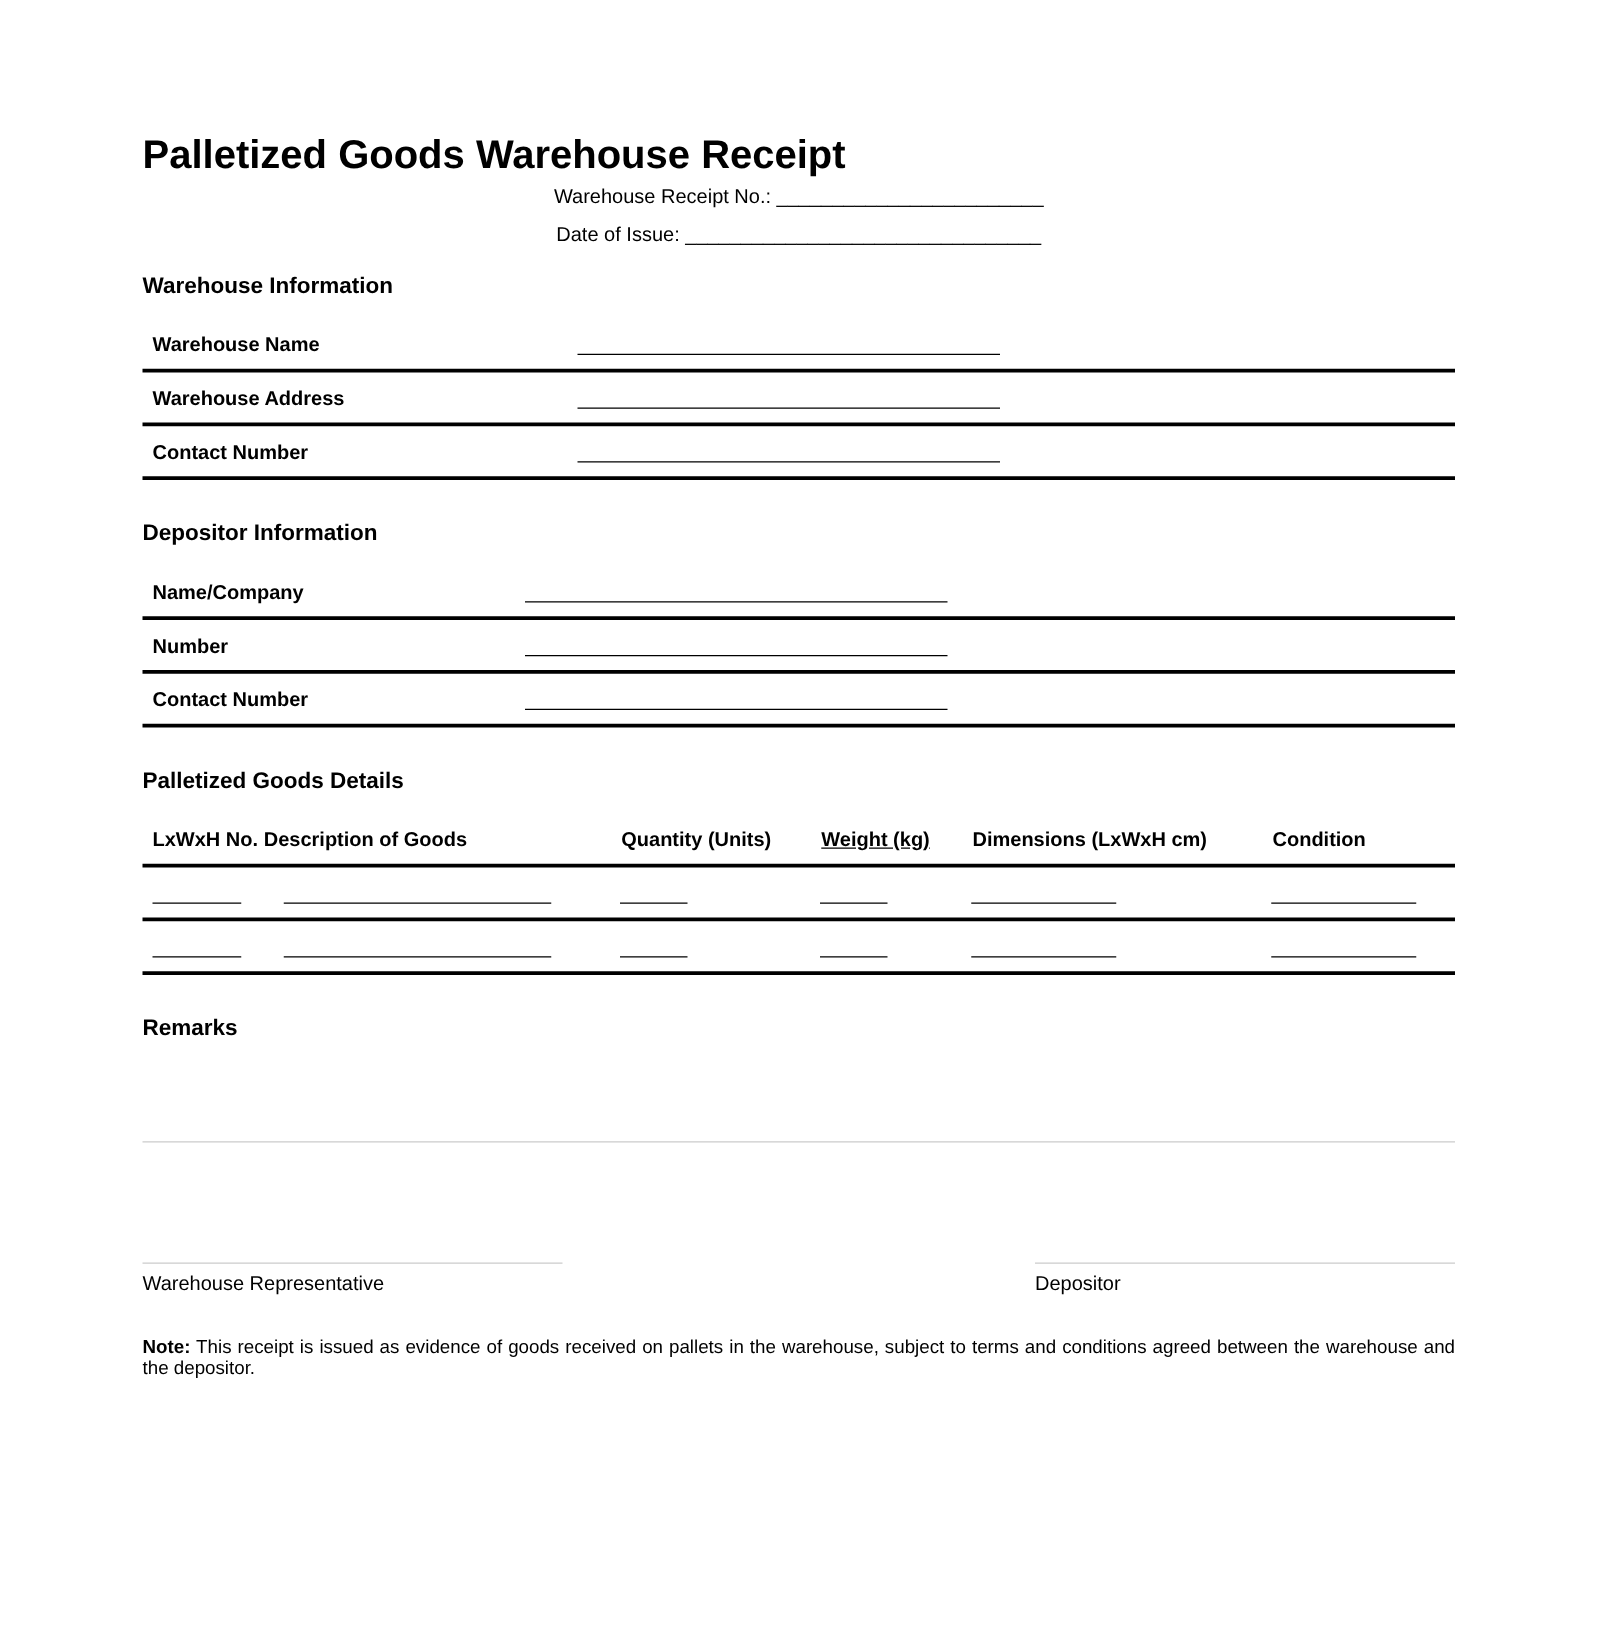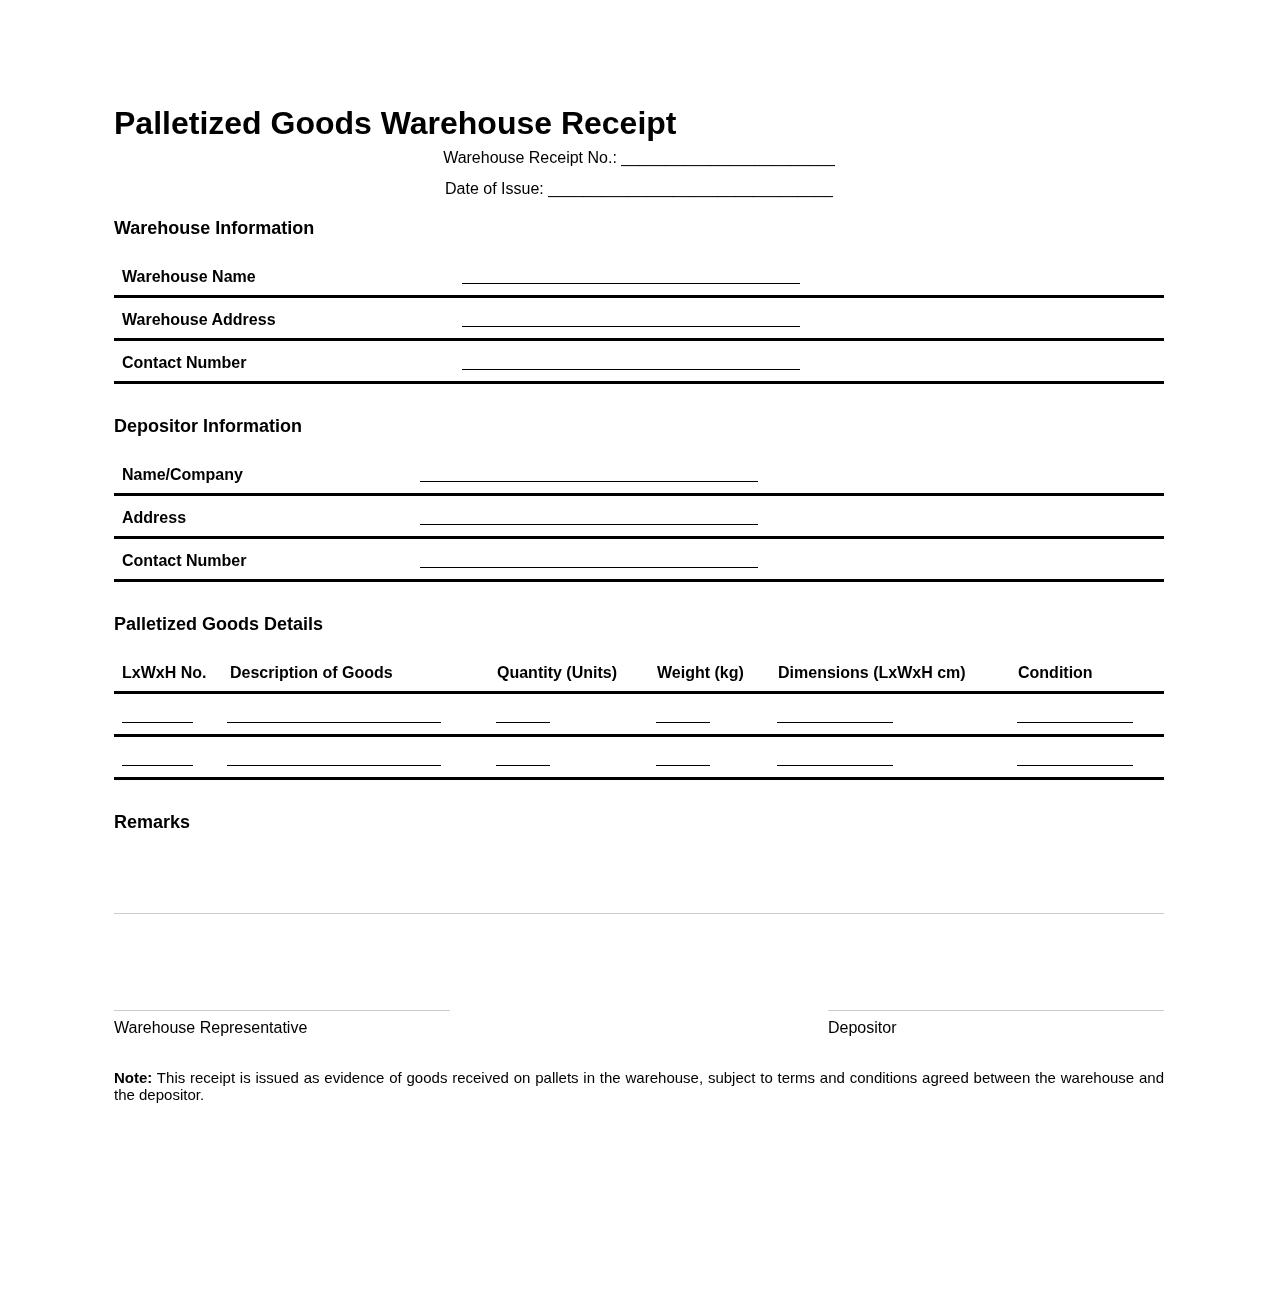--- a/index.html
+++ b/index.html
@@ -53,35 +53,35 @@
     <span class="line" style="left:348px;width:338px;"></span>
   </div>
 
   <h2 class="h2" style="top:415px;">Depositor Information</h2>
 
   <div class="row" style="top:453px;">
     <span class="lbl">Name/Company</span>
     <span class="line" style="left:306px;width:338px;"></span>
   </div>
   <div class="row" style="top:496px;">
-    <span class="lbl">Address</span>
+    <span class="lbl">Number</span>
     <span class="line" style="left:306px;width:338px;"></span>
   </div>
   <div class="row" style="top:539px;">
     <span class="lbl">Contact Number</span>
     <span class="line" style="left:306px;width:338px;"></span>
   </div>
 
   <h2 class="h2" style="top:613px;">Palletized Goods Details</h2>
 
   <div class="row thead" style="top:651px;">
     <span class="col" style="left:8px;">LxWxH No.</span>
-    <span class="col" style="left:116px;text-align:center;">Description of Goods</span>
+    <span class="col" style="left:97px;text-align:center;">Description of Goods</span>
     <span class="col" style="left:383px;">Quantity (Units)</span>
-    <span class="col" style="left:543px;">Weight (kg)</span>
+    <span class="col" style="left:543px;text-decoration:underline;">Weight (kg)</span>
     <span class="col" style="left:664px;">Dimensions (LxWxH cm)</span>
     <span class="col" style="left:904px;">Condition</span>
   </div>
 
   <div class="row trow" style="top:694px;">
     <span class="cell" style="left:8px;width:71px;"></span>
     <span class="cell" style="left:113px;width:214px;"></span>
     <span class="cell" style="left:382px;width:54px;"></span>
     <span class="cell" style="left:542px;width:54px;"></span>
     <span class="cell" style="left:663px;width:116px;"></span>

